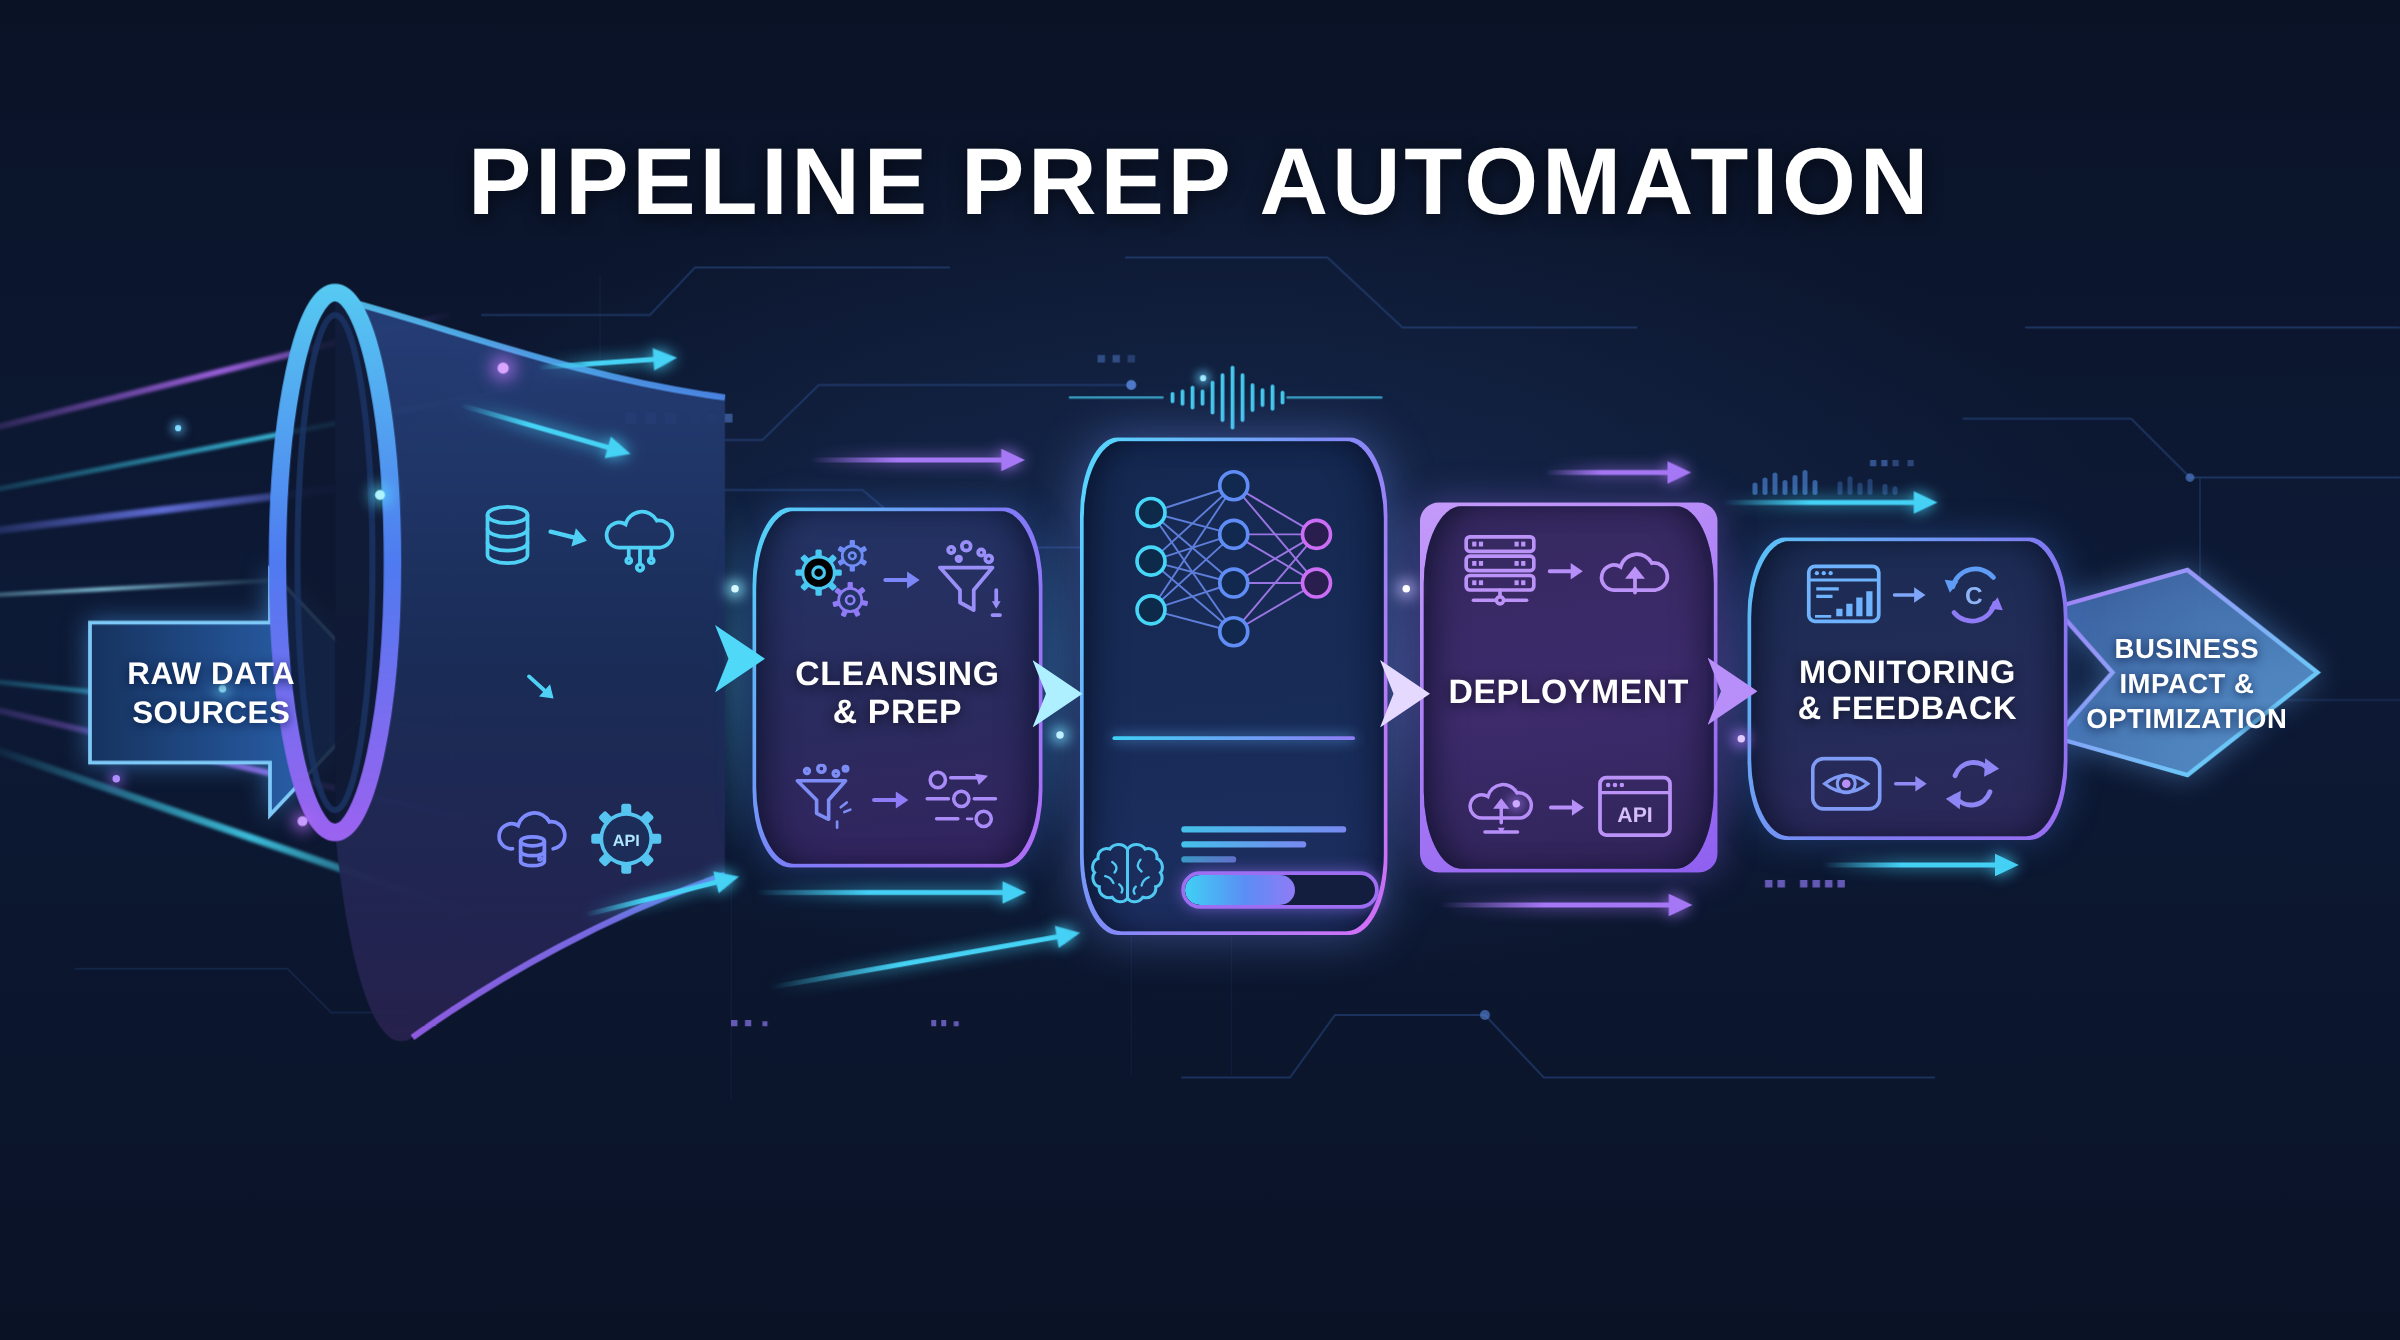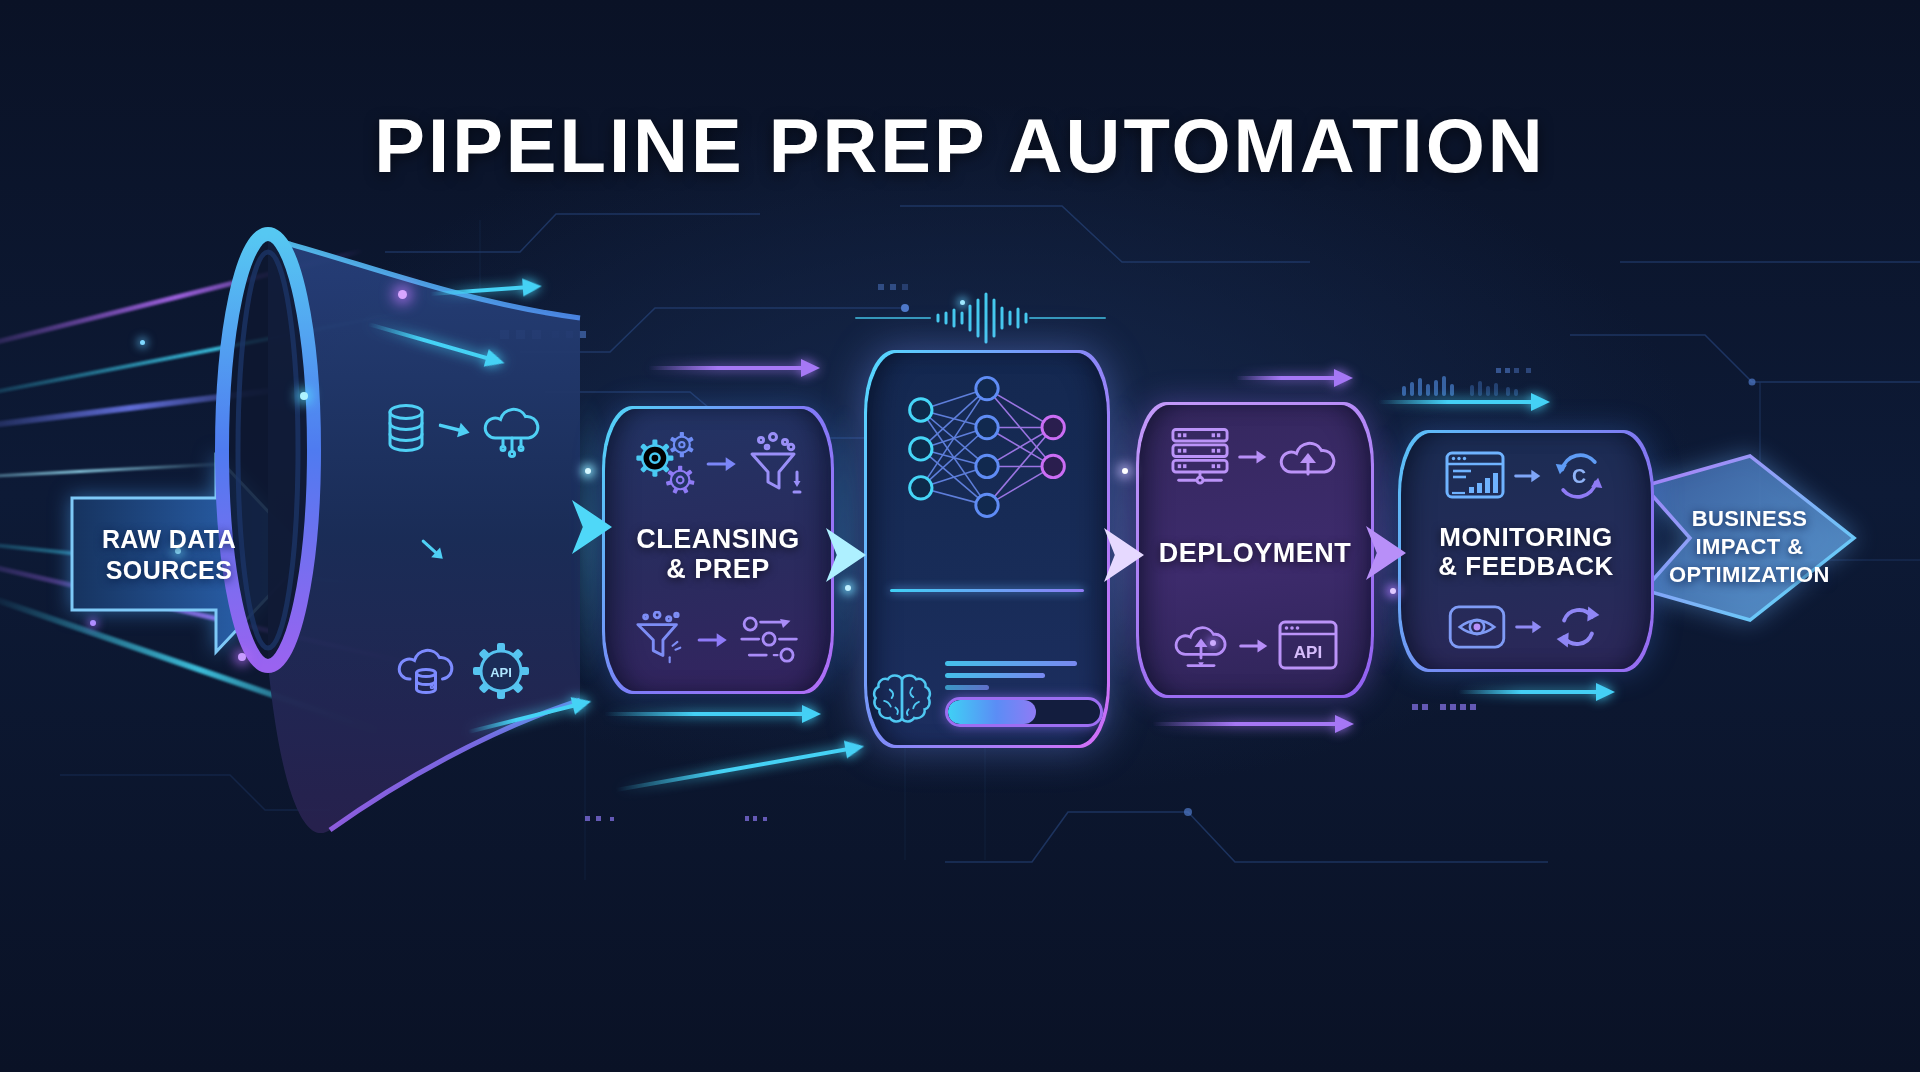--- a/index.html
+++ b/index.html
@@ -424,21 +424,21 @@
           <div class="mline" style="width:100px;"></div>
           <div class="mline" style="width:44px;opacity:.7;"></div>
           <div class="capsule">
             <div class="capsule-fill" style="width: 58%;"></div>
           </div>
         </div>
       </div>
     </div>
   </div>
 
-  <div class="abs panel p-dep" style="left:1136px;top:402px;width:232px;height:290px;z-index:5;box-shadow:0 0 30px rgba(150,110,245,.35);">
+  <div class="abs panel p-dep" style="left:1136px;top:402px;width:232px;height:290px;z-index:5;box-shadow:0 0 30px rgba(150,110,245,.35);border-radius:15px;">
     <div class="panel-inner">
       <div class="icon-row">
         <svg width="58" height="60" viewBox="0 0 60 60" fill="none" stroke="#bb93f8" stroke-width="3" stroke-linecap="round">
           <rect x="2" y="1.5" width="56" height="12" rx="3"></rect>
           <rect x="2" y="17.5" width="56" height="12" rx="3"></rect>
           <rect x="2" y="33.5" width="56" height="12" rx="3"></rect>
           <g fill="#bb93f8" stroke="none">
             <rect x="7" y="5.5" width="3.5" height="4"></rect>
               <rect x="12.5" y="5.5" width="3.5" height="4"></rect>
               <rect x="42" y="5.5" width="3.5" height="4"></rect>

